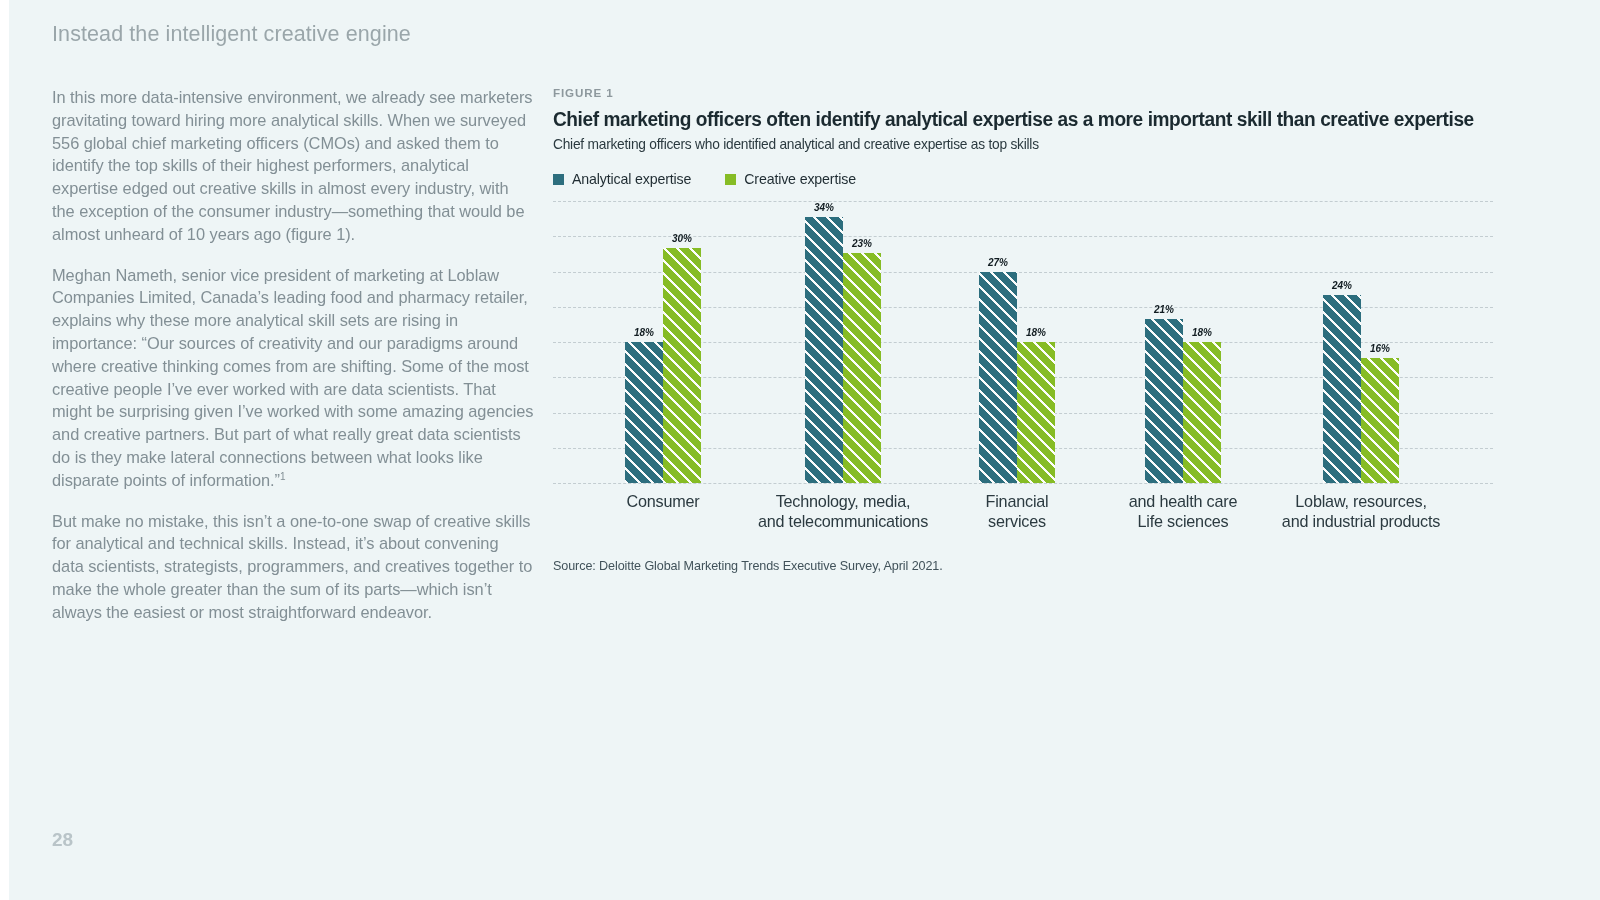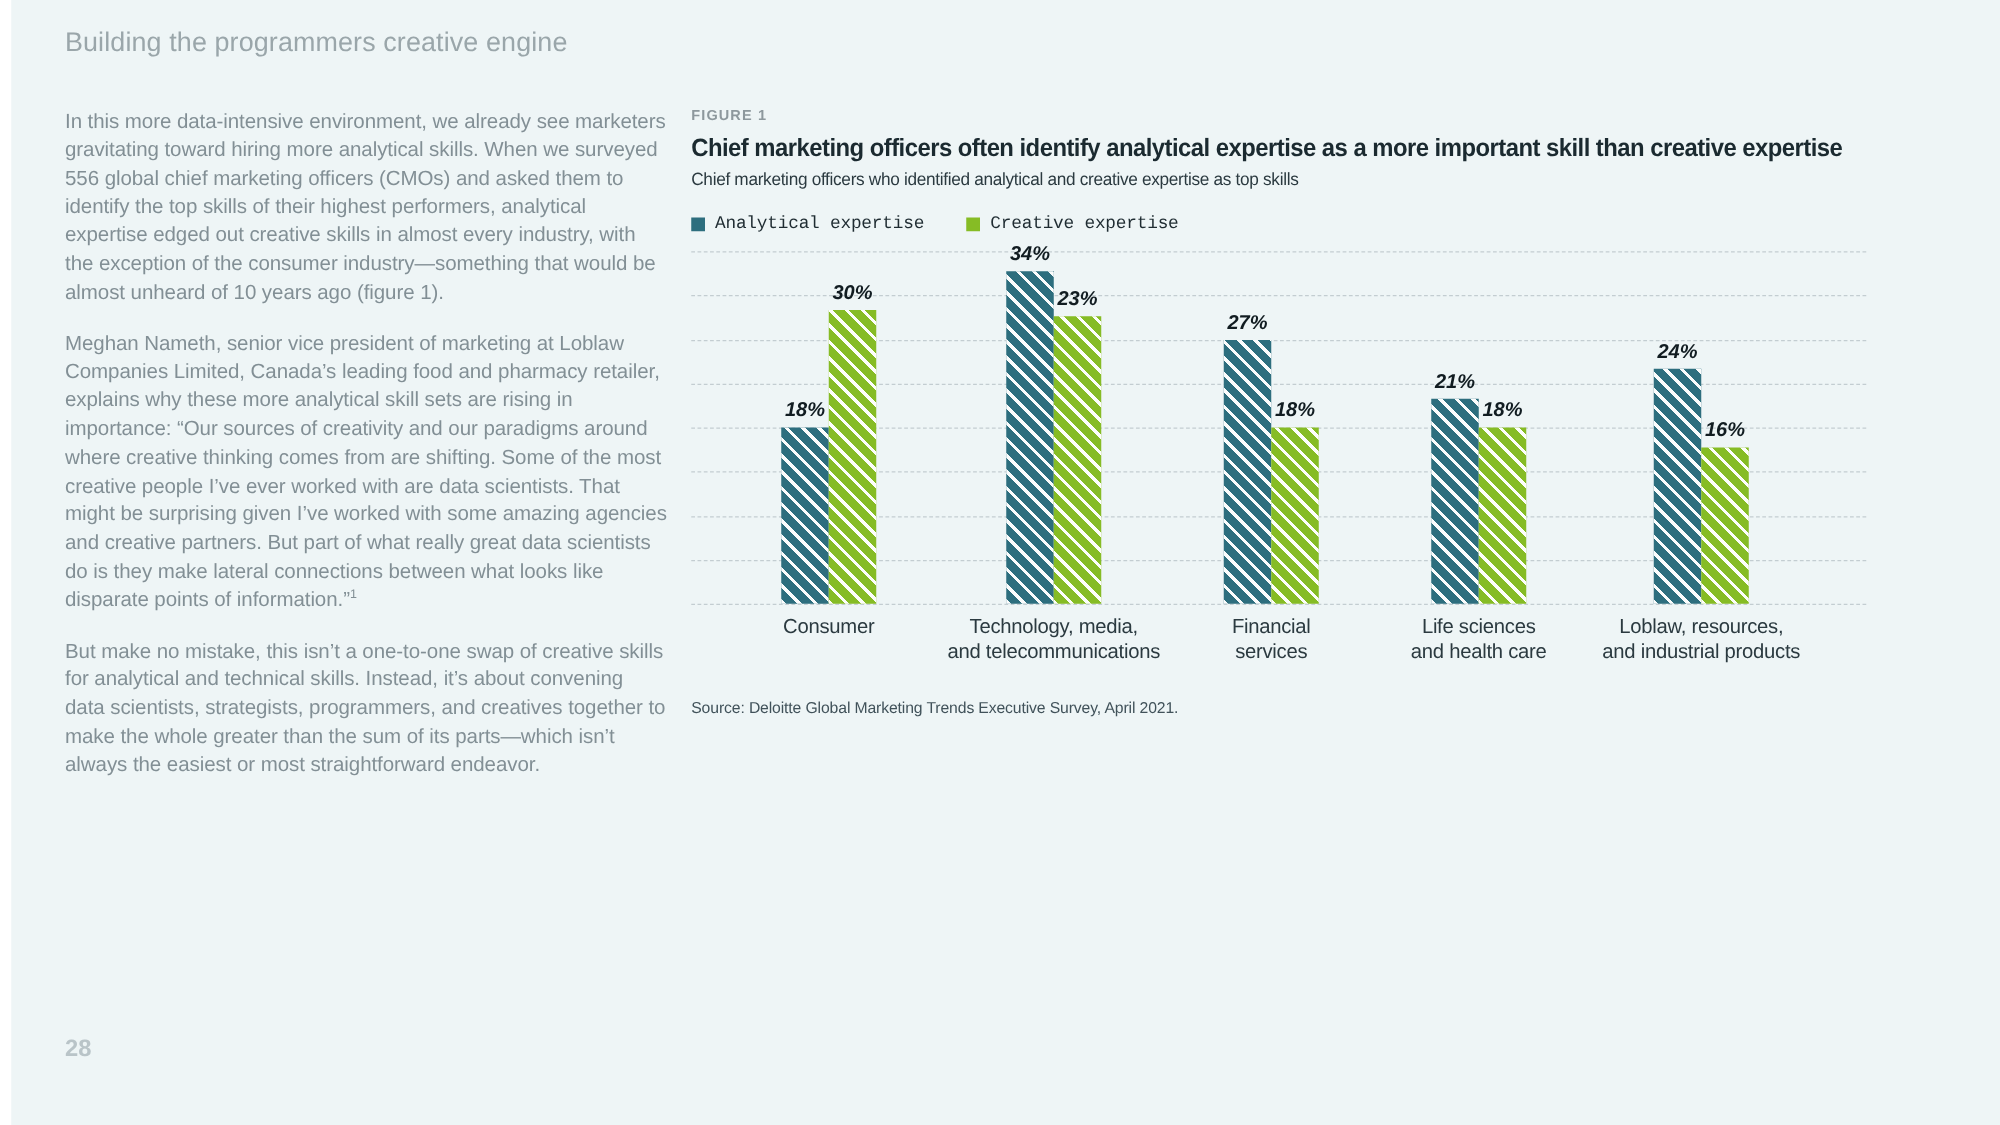--- a/index.html
+++ b/index.html
@@ -109,21 +109,20 @@
     transform-origin: left center;
     white-space: nowrap;
   }
 
   
   #legend {
     display: flex;
     align-items: flex-end;
     margin-top: 19px;
     height: 16px;
-    font-family: Liberation Mono, monospace;
   }
   .legend-item {
     display: flex;
     align-items: center;
     margin-right: 34px;
   }
   .legend-swatch {
     width: 11px;
     height: 11px;
     margin-right: 8px;
@@ -200,21 +199,21 @@
       rgba(255,255,255,0) 9.2px
     );
   }
 
   .bar-label {
     position: absolute;
     bottom: 100%;
     left: 50%;
     transform: translateX(-50%);
     margin-bottom: 4px;
-    font-size: 16px;
+    font-size: 10px;
     font-weight: 700;
     font-style: italic;
     color: #111c21;
     white-space: nowrap;
   }
 
   
   #cat-labels {
     position: relative;
     width: 940px;
@@ -239,21 +238,21 @@
     letter-spacing: -0.1px;
   }
 </style>
 </head>
 <body>
 
 <div id="page">
   <div id="page-surface">
 
     <div id="left-col">
-      <h1 id="section-heading">Building the programmers creative engine</h1>
+      <h1 id="section-heading">Instead the intelligent creative engine</h1>
 
       <p class="body-par">In this more data-intensive environment, we already see marketers gravitating toward hiring more analytical skills. When we surveyed 556 global chief marketing officers (CMOs) and asked them to identify the top skills of their highest performers, analytical expertise edged out creative skills in almost every industry, with the exception of the consumer industry—something that would be almost unheard of 10 years ago (figure 1).</p>
 
       <p class="body-par"><span>Meghan Nameth, senior vice president of marketing at Loblaw Companies Limited, Canada’s leading food and pharmacy retailer, explains why these more analytical skill sets are rising in importance: “Our sources of creativity and our paradigms around where creative thinking comes from are shifting. Some of the most creative people I’ve ever worked with are data scientists. That might be surprising given I’ve worked with some amazing agencies and creative partners. But part of what really great data scientists do is they make lateral connections between what looks like disparate points of information.”</span><span class="fn-sup">1</span></p>
 
       <p class="body-par">But make no mistake, this isn’t a one-to-one swap of creative skills for analytical and technical skills. Instead, it’s about convening data scientists, strategists, programmers, and creatives together to make the whole greater than the sum of its parts—which isn’t always the easiest or most straightforward endeavor.</p>
     </div>
 
     <div id="page-number">28</div>
 
@@ -338,22 +337,22 @@
           </div>
           <div class="cat-label" style="width: 320px; left: 130px;">
             <div>Technology, media,</div>
             <div>and telecommunications</div>
           </div>
           <div class="cat-label" style="width: 320px; left: 304px;">
             <div>Financial</div>
             <div>services</div>
           </div>
           <div class="cat-label" style="width: 320px; left: 470px;">
+            <div>and health care</div>
             <div>Life sciences</div>
-            <div>and health care</div>
           </div>
           <div class="cat-label" style="width: 320px; left: 648px;">
             <div>Loblaw, resources,</div>
             <div>and industrial products</div>
           </div>
         </div>
 
       <div id="figure-source">Source: Deloitte Global Marketing Trends Executive Survey, April 2021.</div>
     </div>
 

